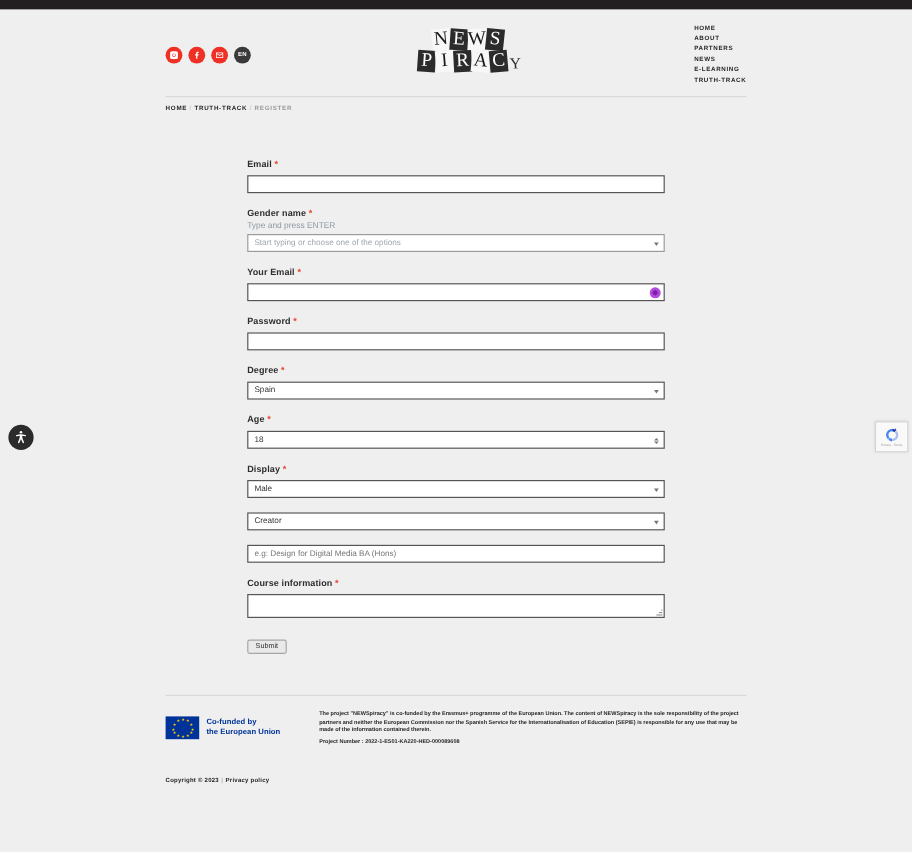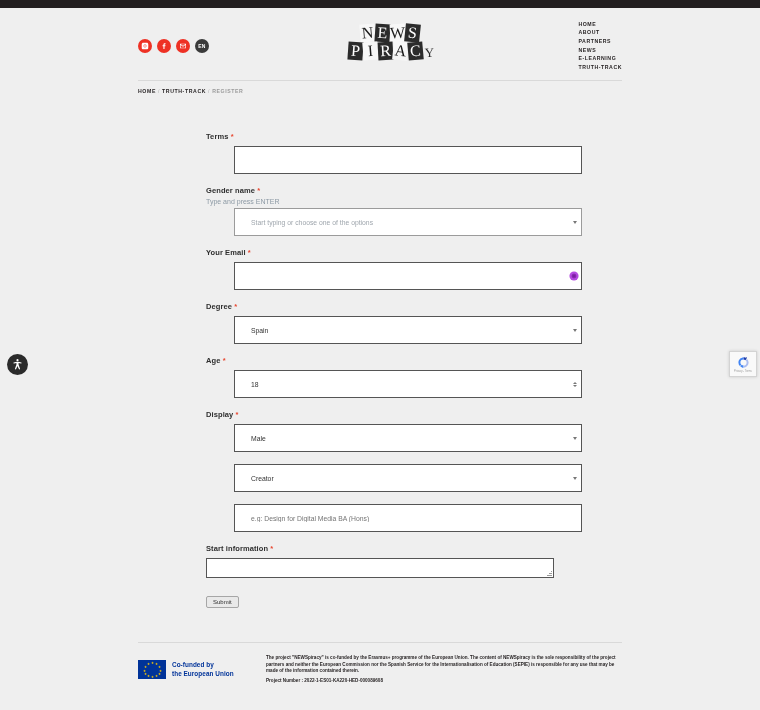--- a/index.html
+++ b/index.html
@@ -88,24 +88,24 @@
   .field { margin-bottom:12px; }
   .lbl {
     font-size:7.5px; color:#2e2e2e; font-weight:bold;
     margin-bottom:5px; display:block; letter-spacing:.1px;
   }
   .req { color:#e8452e; font-weight:bold; }
   .hint {
     font-size:7px; color:#8d9aa5; margin:-2px 0 3px 0; display:block;
   }
   .inp {
-    width:100%; height:28px; border:1px solid #555;
+    width:100%; height:15px; border:1px solid #555;
     background:#fff; font-size:6.8px; color:#333;
-    padding:0 16px; font-family:"Liberation Sans", sans-serif;
-    display:flex; align-items:center; position:relative;margin-left:28px;
+    padding:0 5px; font-family:"Liberation Sans", sans-serif;
+    display:flex; align-items:center; position:relative;
   }
   .inp .ph { color:#9fa6ad; }
   .inp.select { background:#fff; }
   .inp.tokens { border-color:#9b9b9b; }
   .caret {
     position:absolute; right:4px; top:50%; margin-top:-1px;
     width:0; height:0; border-left:2.5px solid transparent;
     border-right:2.5px solid transparent; border-top:3px solid #777;
   }
   .spin {
@@ -243,21 +243,21 @@
 
     <div class="crumbline"></div>
     <div class="crumbs">
       <a>HOME</a><span class="sep">/</span><a>TRUTH-TRACK</a><span class="sep">/</span><span class="cur">REGISTER</span>
     </div>
   </div>
 
   <form class="form">
 
     <div class="field">
-      <label class="lbl"><span>Terms</span> <span class="req">*</span></label>
+      <label class="lbl"><span>Email</span> <span class="req">*</span></label>
       <input class="inp" type="text" value="" style="">
     </div>
 
     <div class="field">
       <label class="lbl"><span>Gender name</span> <span class="req">*</span></label>
       <span class="hint">Type and press ENTER</span>
       <div class="inp tokens">
         <span class="ph">Start typing or choose one of the options</span>
         <span class="caret"></span>
       </div>
@@ -267,20 +267,24 @@
       <label class="lbl"><span>Your Email</span> <span class="req">*</span></label>
       <div class="inp">
         <span></span>
         <svg class="emailbadge" viewBox="0 0 24 24">
           <circle cx="12" cy="12" r="11" fill="#b44ae0"></circle>
           <path d="M12 5l1.6 3.4L17 7l-1.4 3.4L19 12l-3.4 1.6L17 17l-3.4-1.4L12 19l-1.6-3.4L7 17l1.4-3.4L5 12l3.4-1.6L7 7l3.4 1.4z" fill="#7b1fa2"></path>
         </svg>
       </div>
     </div>
 
+    <div class="field">
+      <label class="lbl"><span>Password</span> <span class="req">*</span></label>
+      <input class="inp" type="password" value="" style="">
+    </div>
 
     <div class="field">
       <label class="lbl"><span>Degree</span> <span class="req">*</span></label>
       <div class="inp select">
         <span>Spain</span>
         <span class="caret"></span>
       </div>
     </div>
 
     <div class="field">
@@ -307,21 +311,21 @@
         <span>Creator</span>
         <span class="caret"></span>
       </div>
     </div>
 
     <div class="field">
       <input class="inp" type="text" placeholder="e.g: Design for Digital Media BA (Hons)" style="">
     </div>
 
     <div class="field">
-      <label class="lbl"><span>Start information</span> <span class="req">*</span></label>
+      <label class="lbl"><span>Course information</span> <span class="req">*</span></label>
       <div class="ta">
         <span class="grip">
           <i style="bottom:0;width:5px;"></i>
             <i style="bottom:2px;width:3px;"></i>
             <i style="bottom:4px;width:1px;"></i>
         </span>
       </div>
     </div>
 
     <button class="submit" type="submit">Submit</button>

